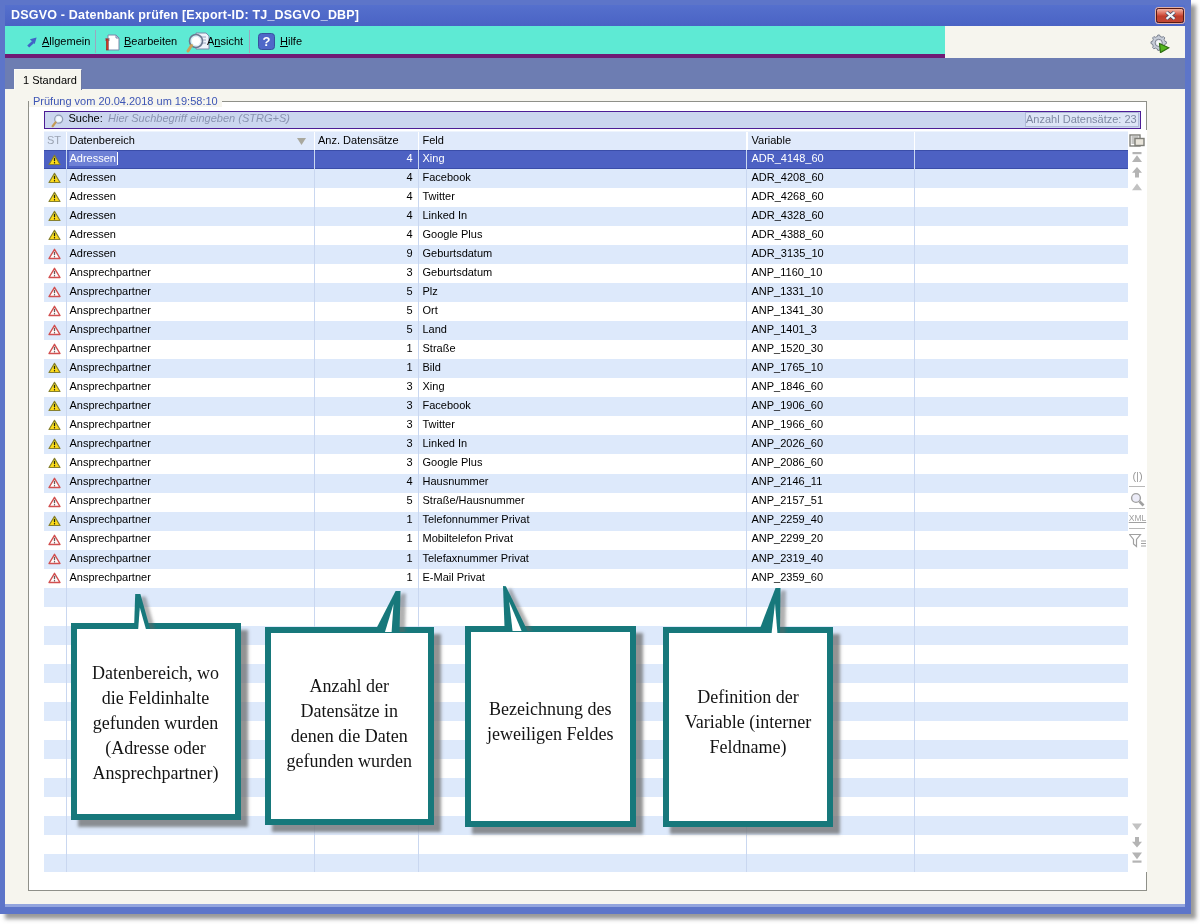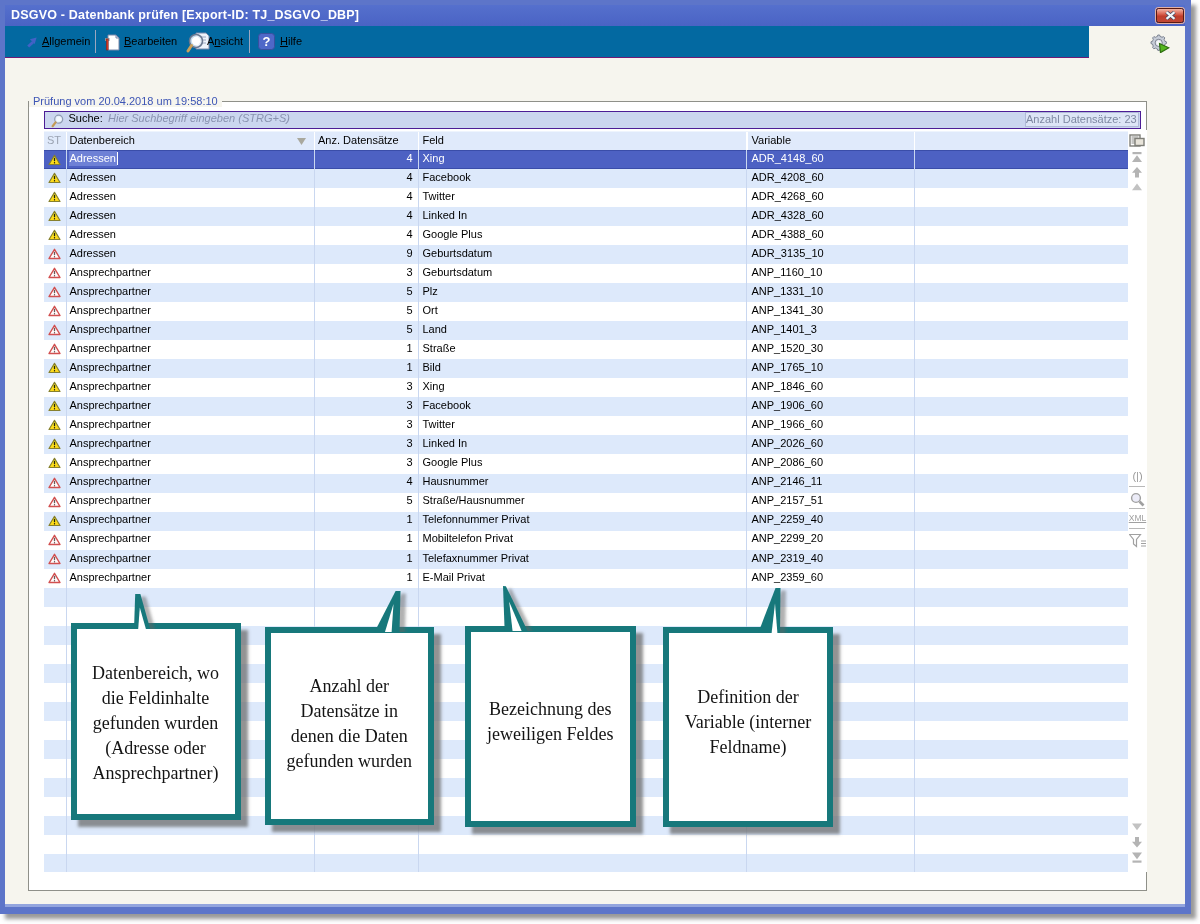--- a/index.html
+++ b/index.html
@@ -5,22 +5,22 @@
 html,body { width:1200px; height:924px; background:#fff; font-family:"Liberation Sans",sans-serif; }
 #win { position:absolute; left:0; top:0; width:1191px; height:914px;
   background:#5d75c9; box-shadow:5px 5px 4px rgba(70,70,70,.55);padding-left:6px; }
 #inner { position:absolute; left:5px; top:5px; width:1180px; height:902px; background:#f6f5ee; }
 #title { position:absolute; left:5px; top:5px; width:1180px; height:21px;
   background:linear-gradient(#5570cd,#4a63c4); color:#fff; font-weight:bold; font-size:12.5px;
   line-height:21px; padding-left:6px; letter-spacing:.2px; }
 #close { position:absolute; right:1px; top:3px; width:28px; height:15px; border-radius:2.5px;
   background:linear-gradient(#f3b5a4 0%, #d8604e 40%, #c13e2c 55%, #c04734 100%);
   border:1px solid #5a1a12; box-shadow:0 0 0 1px #e0b0a6; display:flex; align-items:center; justify-content:center; }
-#toolbar { position:absolute; left:5px; top:26px; width:1084px; height:32px;
-  background:#0369a1; border-bottom:1px solid #701a75; }
+#toolbar { position:absolute; left:5px; top:26px; width:940px; height:32px;
+  background:#5eead4; border-bottom:4px solid #701a75; }
 .titem { position:absolute; font-size:11px; color:#000; }
 .tsep { position:absolute; top:4px; width:1px; height:23px; background:#9ca6bf; }
 #tabband { position:absolute; left:5px; top:58px; width:1180px; height:31px; background:#6d7db2; }
 #tab { position:absolute; left:9px; top:11px; width:68px; height:20.5px; background:#f6f5ee;
   border-left:1px solid #fbfaf6; border-top:1px solid #fbfaf6; border-right:1px solid #6d79a4;
   font-size:11px; padding:3.5px 0 0 8px; }
 #gbox { position:absolute; left:28px; top:101px; width:1119px; height:790px;
   border:1px solid #8f9089; background:#fff; }
 #glabel { position:absolute; left:29px; top:95px; background:#f6f5ee; color:#3d55b5;
   font-size:11px; padding:0 4px; }
@@ -108,20 +108,23 @@
      <svg width="21" height="19" viewBox="0 0 21 19">
        <g fill="#c7cdd8" stroke="#7c8290" stroke-width="1">
          <path d="M8.8 1 l1.8 0 .5 1.5a5.6 5.6 0 0 1 1.9.8 l1.5-.7 1.3 1.3-.7 1.5a5.6 5.6 0 0 1 .8 1.9 l1.5.5 0 1.8-1.5.5a5.6 5.6 0 0 1-.8 1.9 l.7 1.5-1.3 1.3-1.5-.7a5.6 5.6 0 0 1-1.9.8 l-.5 1.5-1.8 0-.5-1.5a5.6 5.6 0 0 1-1.9-.8 l-1.5.7-1.3-1.3.7-1.5a5.6 5.6 0 0 1-.8-1.9 l-1.5-.5 0-1.8 1.5-.5a5.6 5.6 0 0 1 .8-1.9 l-.7-1.5 1.3-1.3 1.5.7a5.6 5.6 0 0 1 1.9-.8 z"></path>
        </g>
        <circle cx="9.7" cy="8.9" r="3.6" fill="#e9ecf2" stroke="#7c8290" stroke-width="1"></circle>
        <circle cx="9.7" cy="8.9" r="1.6" fill="#fff"></circle>
        <path d="M10.5 9.5 L19.8 13.8 L11.5 18.6 Z" fill="#55b71f" stroke="#2e6e10" stroke-width="1.2"></path>
      </svg>
    </div>
  </div>
+ <div id="tabband">
+      <div id="tab">1 Standard</div>
+    </div>
  <div id="gbox"></div>
  <div id="glabel">Prüfung vom 20.04.2018 um 19:58:10</div>
  <div id="search">
    <svg style="position:absolute;left:5px;top:1px" width="15" height="15" viewBox="0 0 15 15">
      <circle cx="8.7" cy="6.2" r="4" fill="#e4eefa" stroke="#909cb2" stroke-width="1.2"></circle>
      <circle cx="8.7" cy="6.2" r="2.4" fill="#f4f9fd"></circle>
      <path d="M5.6 9.4 L2.6 13.2" stroke="#c49a56" stroke-width="2.2" stroke-linecap="round"></path>
    </svg>
    <span class="lbl">Suche:</span>
    <span class="ph">Hier Suchbegriff eingeben (STRG+S)</span>

